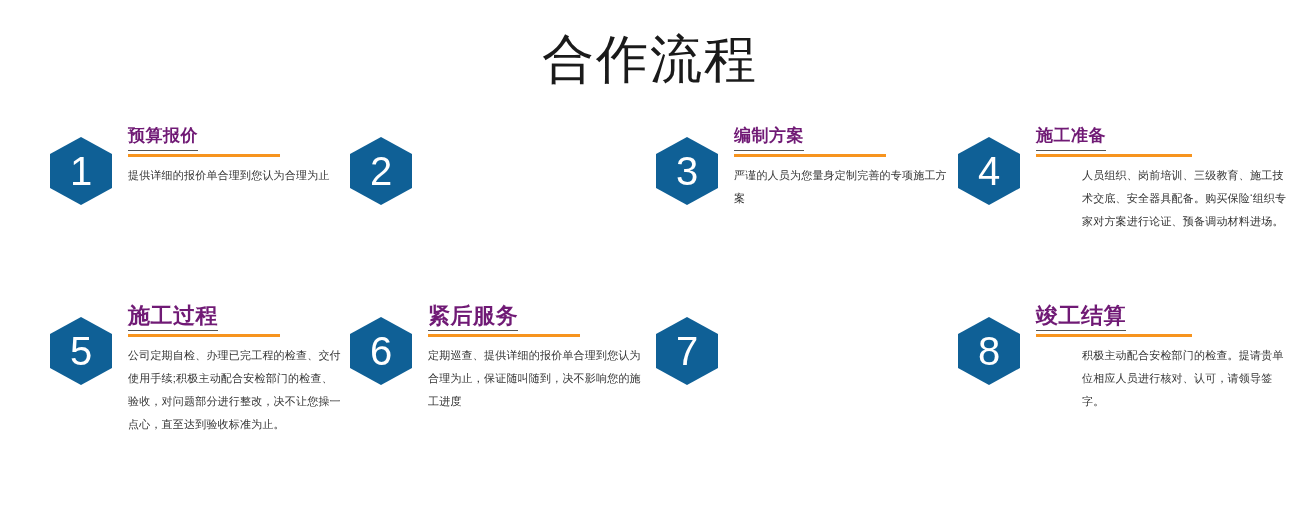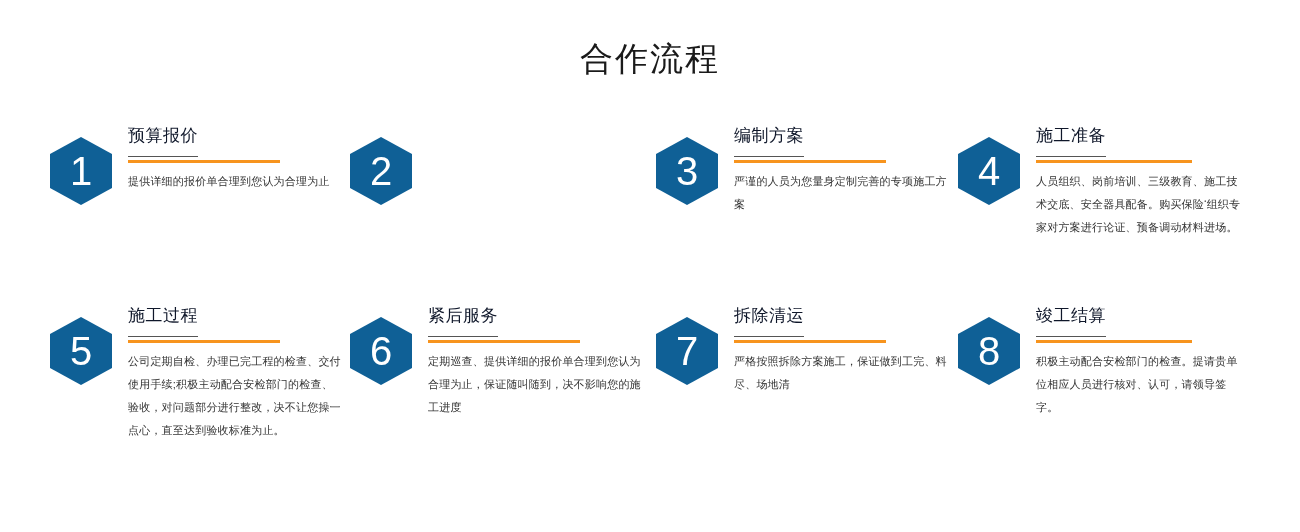--- a/index.html
+++ b/index.html
@@ -17,21 +17,21 @@
     position: relative;
     width: 1300px;
     height: 532px;
   }
   .page-title {
     position: absolute;
     top: 28px;
     left: 0;
     width: 1300px;
     text-align: center;
-    font-size: 33px;
+    font-size: 52px;
     line-height: 62px;
     font-weight: 400;
     color: #1a1a1a;
     letter-spacing: 2px;
   }
   .grid {
     position: absolute;
     top: 125px;
     left: 0;
     width: 1300px;
@@ -78,25 +78,25 @@
   }
 
   .step-text {
     flex: 1 1 auto;
     padding-left: 16px;
     padding-top: 0px;
   }
   .step-title {
     font-size: 17px;
     line-height: 22px;
-    color: #0f172a;
-    font-weight: 400;
+    color: #701a75;
+    font-weight: 700;
     display: inline-block;
     border-bottom: 1px solid #555555;
-    padding-bottom: 9px;
+    padding-bottom: 3px;
     letter-spacing: 0.5px;
   }
   .title-rule {
     margin-top: 3px;
     height: 3px;
     background: #f7941e;
     width: 156px;
   }
   .col-1 .title-rule { width: 152px; }
   .col-2 .title-rule { width: 152px; }
@@ -104,24 +104,24 @@
   .col-4 .title-rule { width: 156px; }
 
   .step-desc {
     margin-top: 7px;
     font-size: 11px;
     line-height: 23px;
     color: #333333;
     letter-spacing: 0.2px;
     width: 218px;
   }
-  .col-4 .step-desc { width: 210px; }
+  .col-4 .step-desc { width: 210px; margin-left: 46px; }
   .col-1 .step-desc { width: 216px; }
 
-  .row-2 .step-title { font-size: 17px; }
+  .row-2 .step-title { font-size: 22px; }
 </style>
 </head>
 <body>
 
 <div class="page">
 
   <div class="page-title">合作流程</div>
 
   <div class="grid">
 
@@ -203,25 +203,20 @@
           <div class="step-desc">定期巡查、提供详细的报价单合理到您认为合理为止，保证随叫随到，决不影响您的施工进度</div>
         </div>
       </div>
 
       <div class="step col-3">
         <div class="hex-wrap">
           <div class="hex">
             <span class="hex-num">7</span>
           </div>
         </div>
-        <div class="step-text">
-          <div class="step-title">拆除清运</div>
-          <div class="title-rule"></div>
-          <div class="step-desc">严格按照拆除方案施工，保证做到工完、料尽、场地清</div>
-        </div>
       </div>
 
       <div class="step col-4">
         <div class="hex-wrap">
           <div class="hex">
             <span class="hex-num">8</span>
           </div>
         </div>
         <div class="step-text">
           <div class="step-title">竣工结算</div>

